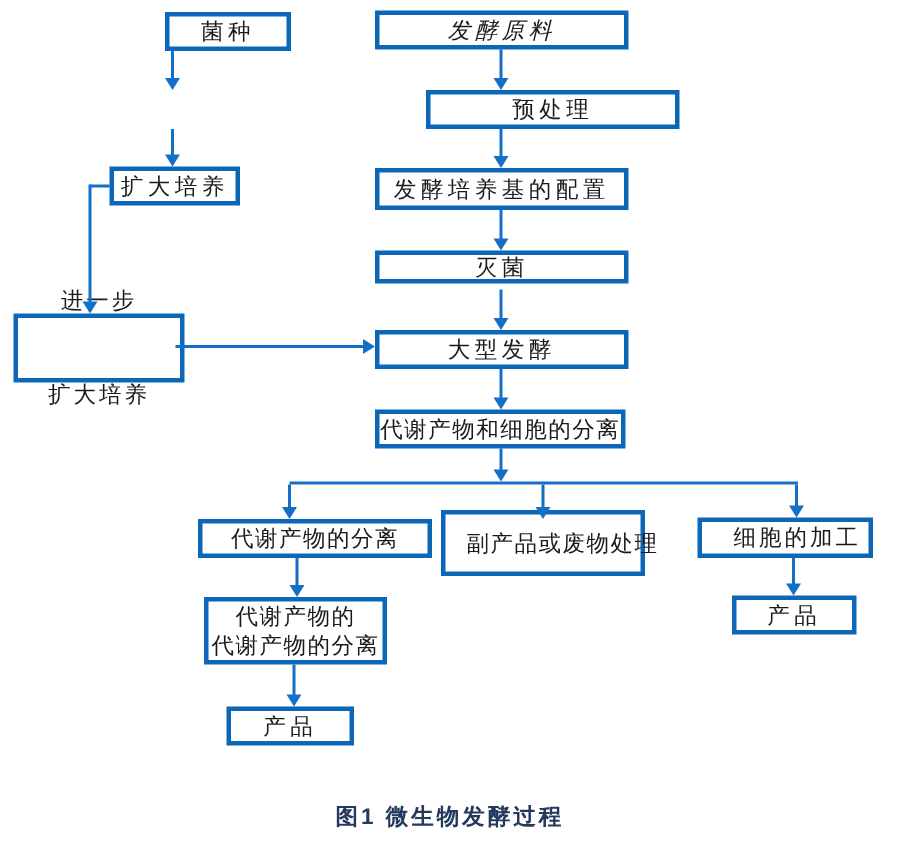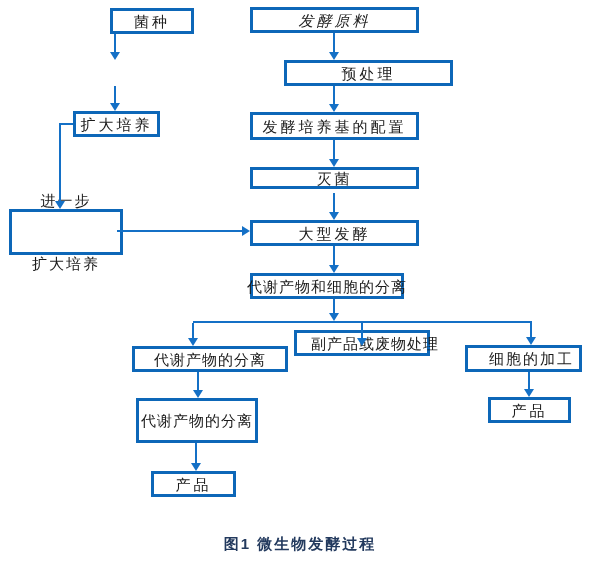--- a/index.html
+++ b/index.html
@@ -92,34 +92,35 @@
   </div>
   <div class="box" style="left:250px;top:112px;width:169px;height:28px;">
     <span>发酵培养基的配置</span>
   </div>
   <div class="box" style="left:250px;top:167px;width:169px;height:22px;">
     <span>灭菌</span>
   </div>
   <div class="box" style="left:250px;top:220px;width:169px;height:26px;">
     <span>大型发酵</span>
   </div>
-  <div class="box tight" style="left:250px;top:273px;width:154px;height:26px;justify-content:flex-end;">
+  <div class="box tight" style="left:250px;top:273px;width:167px;height:26px;justify-content:flex-end;">
     <span>代谢产物和细胞的分离</span>
   </div>
 
   <div class="box tight" style="left:132px;top:346px;width:156px;height:26px;">
     <span>代谢产物的分离</span>
   </div>
-  <div class="box tight" style="left:294px;top:330px;width:136px;height:26px;padding-left:26px;">
+  <div class="box tight" style="left:294px;top:340px;width:136px;height:44px;padding-left:26px;">
     <span>副产品或废物处理</span>
   </div>
   <div class="box med" style="left:465px;top:345px;width:117px;height:27px;padding-left:16px;">
     <span>细胞的加工</span>
   </div>
   <div class="box tight" style="left:136px;top:398px;width:122px;height:45px;">
+    <span>代谢产物的</span>
     <span>代谢产物的分离</span>
   </div>
   <div class="box" style="left:151px;top:471px;width:85px;height:26px;">
     <span>产品</span>
   </div>
   <div class="box" style="left:488px;top:397px;width:83px;height:26px;">
     <span>产品</span>
   </div>
 
   <div class="vline" style="left:114px;top:34px;height:20px;"></div>

